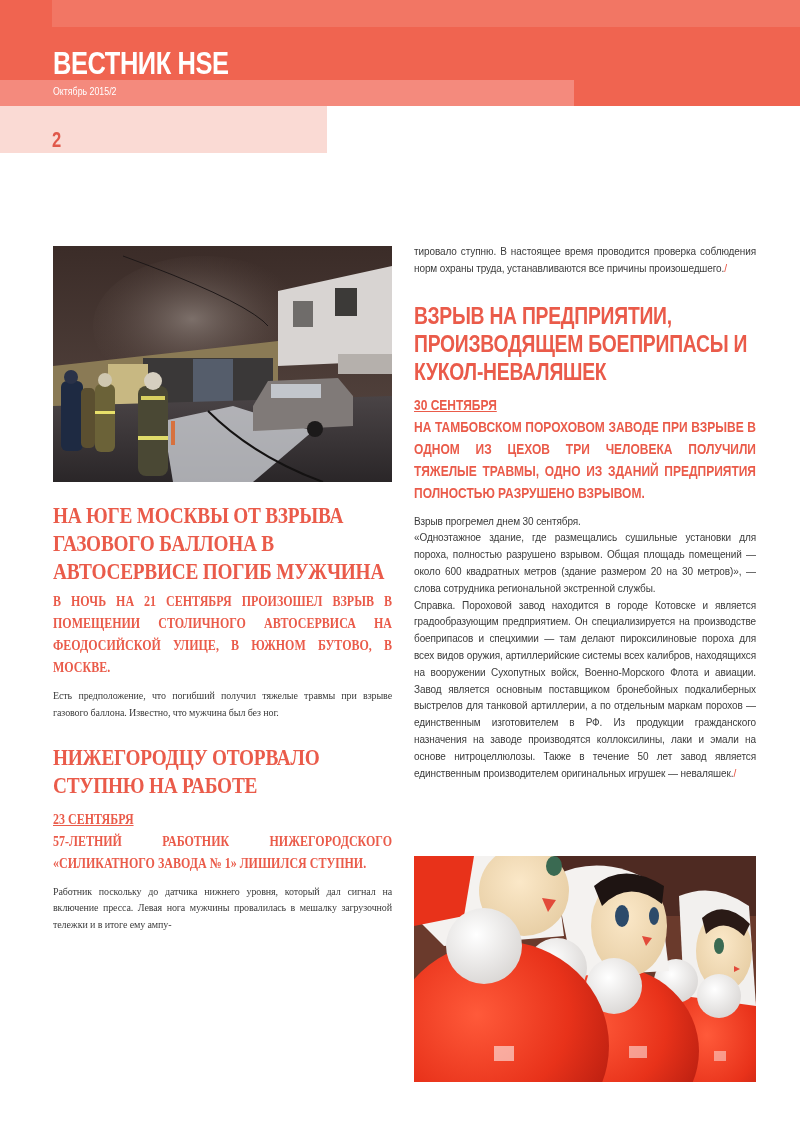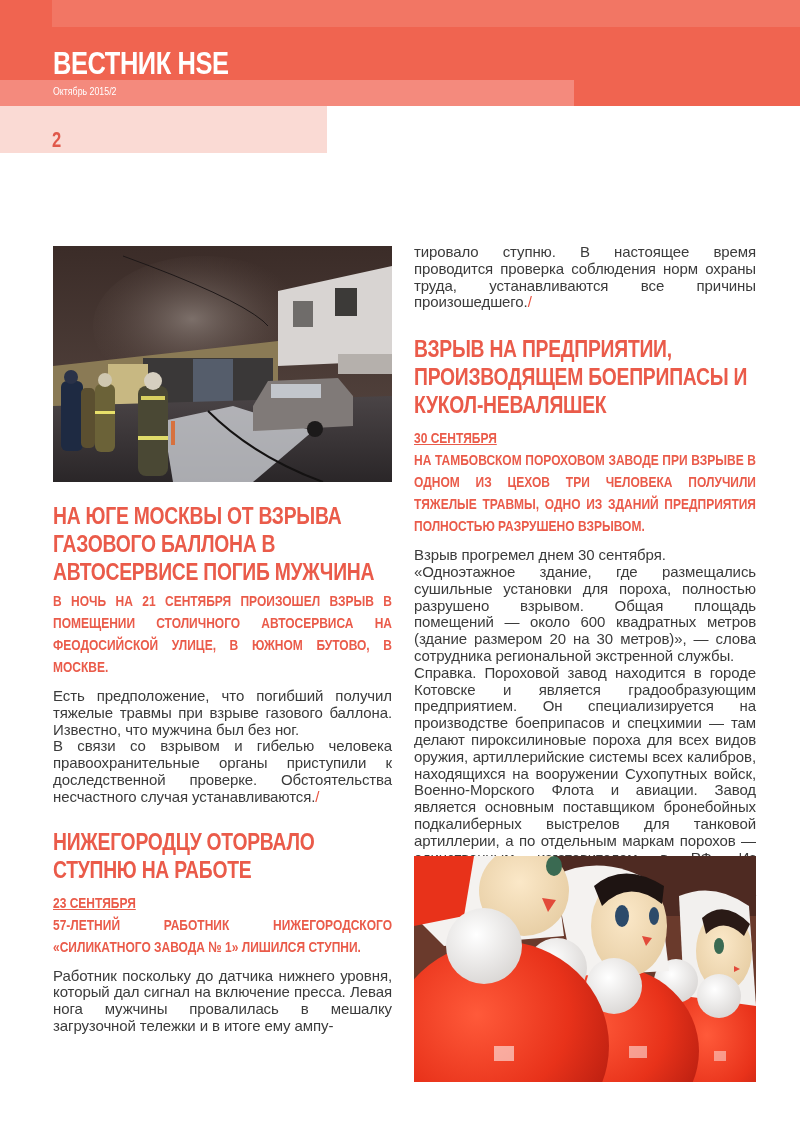--- a/index.html
+++ b/index.html
@@ -25,21 +25,21 @@
     transform: scaleX(0.88); transform-origin: left center; white-space: nowrap;
   }
   .page-num {
     position: absolute; left: 52px; top: 128px;
     font-size: 22px; font-weight: bold; color: #E0584A; line-height: 24px;
     transform: scaleX(0.75); transform-origin: left center;
   }
 
   
   .col { position: absolute; }
-  .col-left { left: 53px; top: 246px; width: 339px; }
+  .col-left { left: 53px; top: 246px; width: 339px; font-family: Liberation Serif, serif; }
   .col-right { left: 414px; top: 244px; width: 342px; }
 
   .photo { position: relative; overflow: hidden; }
   .photo-fire { width: 339px; height: 236px; }
   .photo-dolls { position: absolute; left: 414px; top: 856px; width: 342px; height: 226px; }
 
   .headline {
     color: #EA5B4A; font-weight: bold; font-size: 23px; line-height: 28px;
     text-transform: uppercase; letter-spacing: -0.3px;
     transform: scaleX(0.84); transform-origin: left top; width: 119%;
@@ -49,21 +49,21 @@
     text-transform: uppercase;
     transform: scaleX(0.80); transform-origin: left top; width: 125%;
     text-align: justify;
   }
   .dateline {
     color: #EA5B4A; font-weight: bold; font-size: 15px; line-height: 22px;
     text-decoration: underline; text-transform: uppercase;
     transform: scaleX(0.80); transform-origin: left top; display: inline-block;
   }
   .body-text p {
-    font-size: 15px; line-height: 16.8px; color: #3b3b3b;
+    font-size: 10px; line-height: 16.8px; color: #3b3b3b;
     text-align: justify; letter-spacing: -0.1px;
   }
   .slash { color: #E8523F; }
 </style>
 </head>
 <body>
 
 <div class="band-main"></div>
 <div class="band-top"></div>
 <div class="band-sub"></div>
@@ -125,21 +125,20 @@
     </svg>
   </div>
 
   <div style="height:20px"></div>
   <h2 class="headline">НА ЮГЕ МОСКВЫ ОТ ВЗРЫВА ГАЗОВОГО БАЛЛОНА В АВТОСЕРВИСЕ ПОГИБ МУЖЧИНА</h2>
   <div style="height:4px"></div>
   <p class="lead">В ночь на 21 сентября произошел взрыв в помещении столичного автосервиса на Феодосийской улице, в Южном Бутово, в Москве.</p>
   <div style="height:10px"></div>
   <div class="body-text">
     <p>Есть предположение, что погибший получил тяжелые травмы при взрыве газового баллона. Известно, что мужчина был без ног.</p>
-    <p><span>В связи со взрывом и гибелью человека правоохранительные органы приступили к доследственной проверке. Обстоятельства несчастного случая устанавливаются.</span><span class="slash">/</span></p>
   </div>
 
   <div style="height:22px"></div>
   <h2 class="headline">НИЖЕГОРОДЦУ ОТОРВАЛО СТУПНЮ НА РАБОТЕ</h2>
   <div style="height:8px"></div>
   <div class="dateline">23 СЕНТЯБРЯ</div>
   <p class="lead">57-летний работник Нижегородского «Силикатного завода № 1» лишился ступни.</p>
   <div style="height:10px"></div>
   <div class="body-text">
     <p>Работник поскольку до датчика нижнего уровня, который дал сигнал на включение пресса. Левая нога мужчины провалилась в мешалку загрузочной тележки и в итоге ему ампу-</p>

